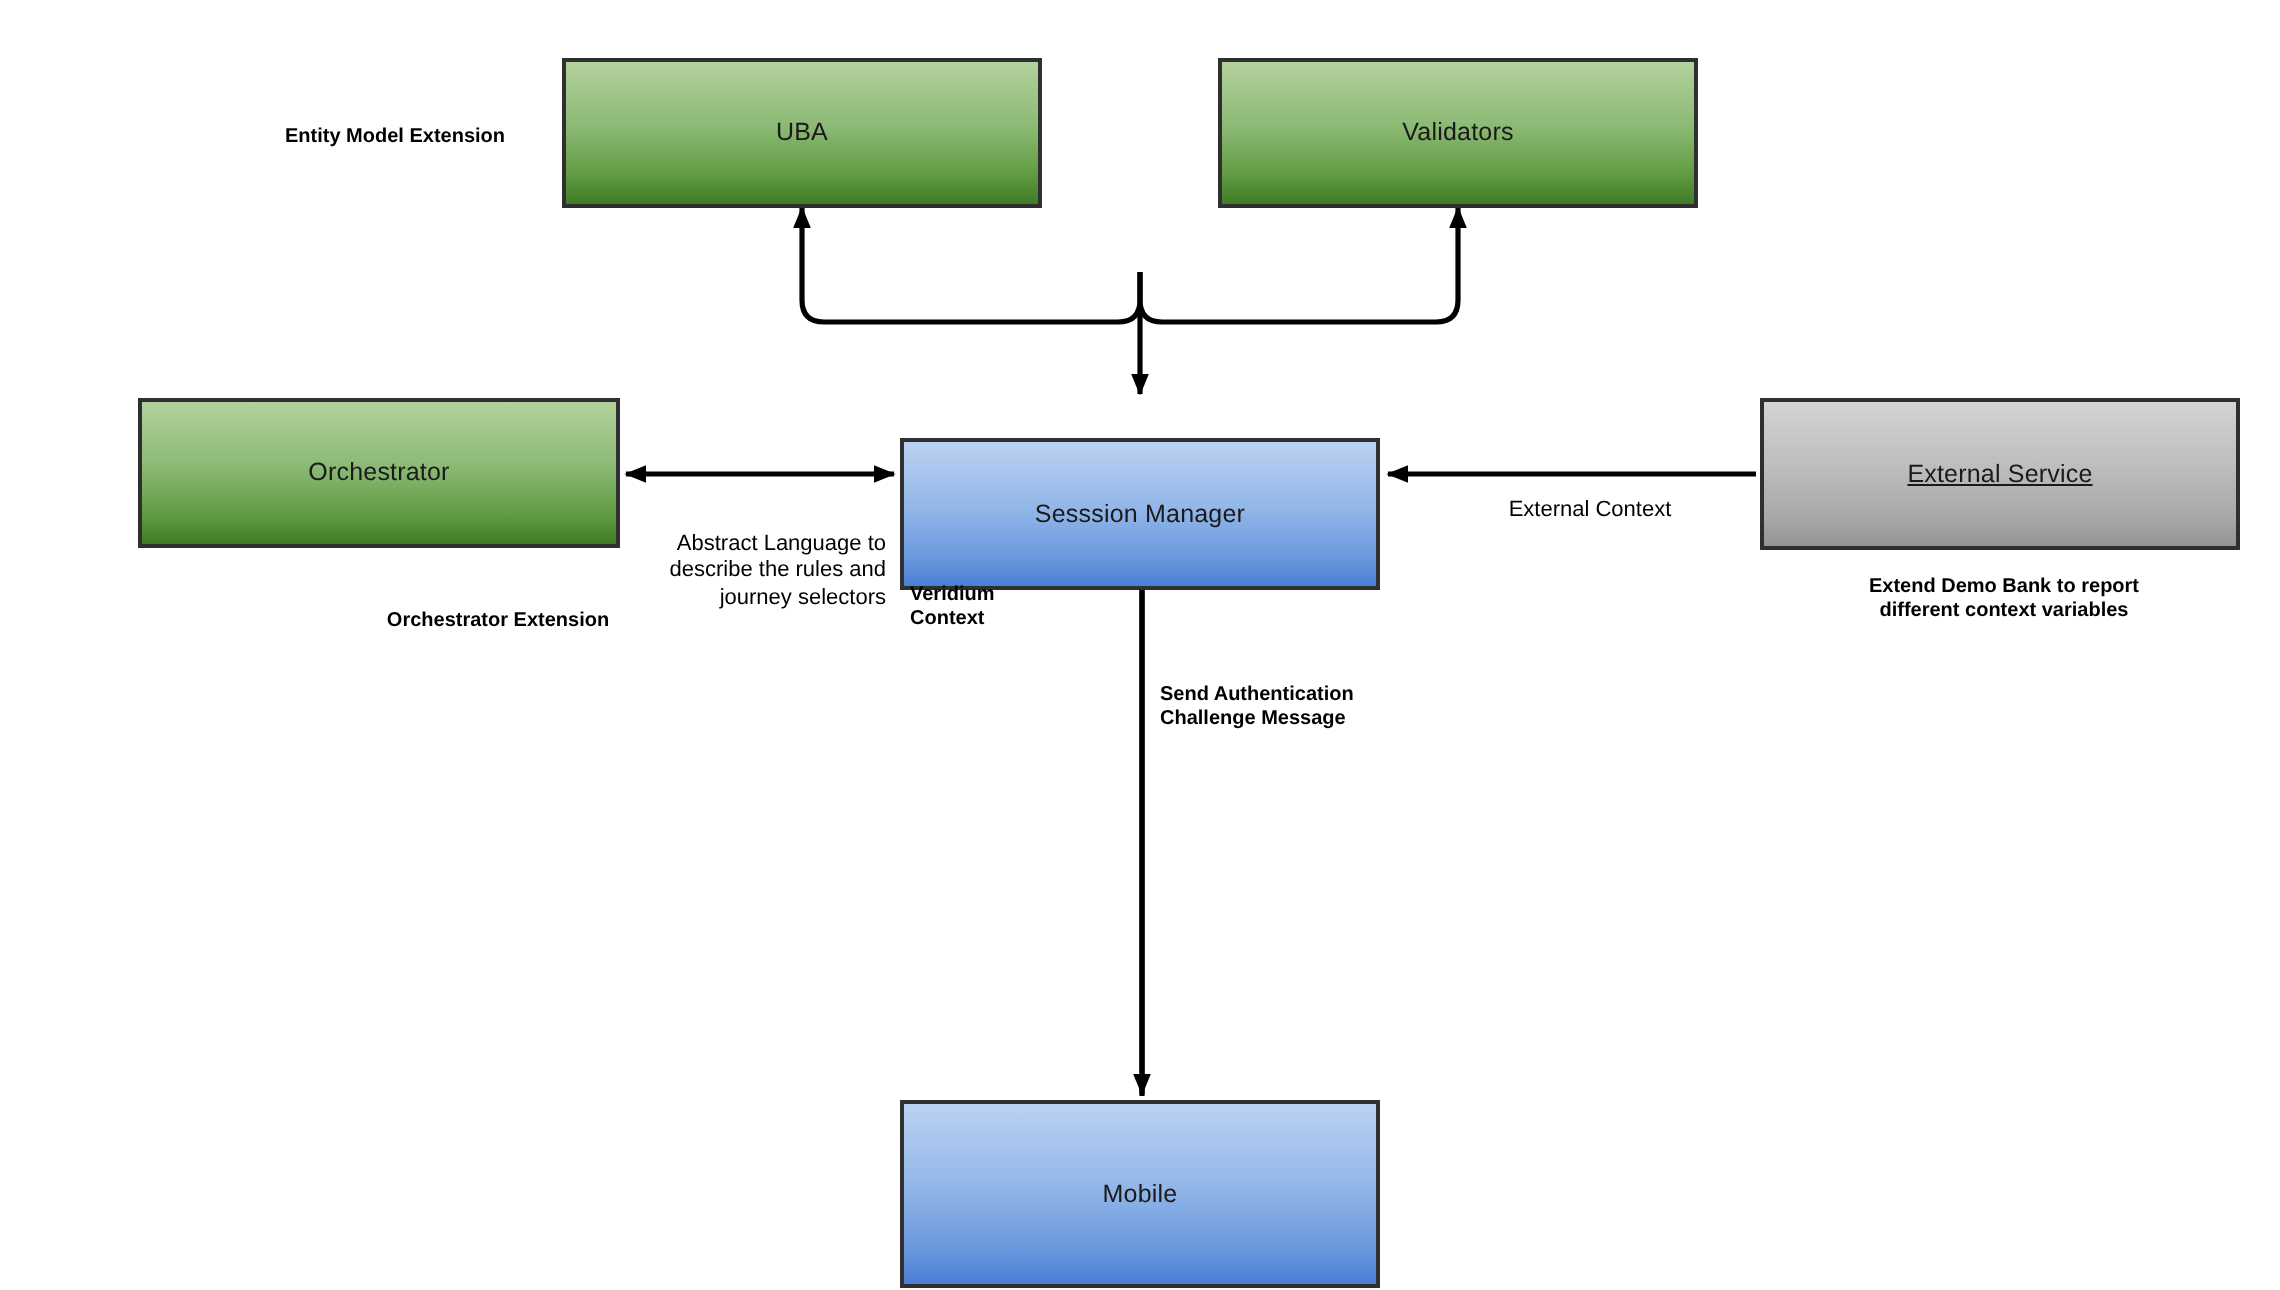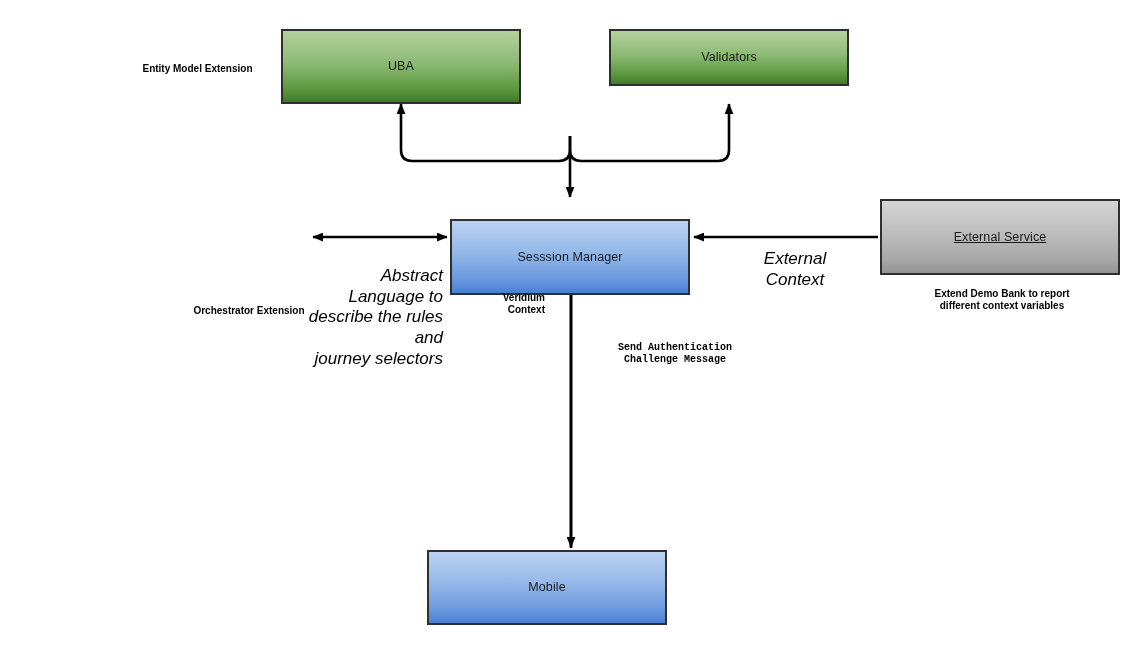--- a/index.html
+++ b/index.html
@@ -47,22 +47,21 @@
     line-height: 1.22;
     text-align: center;
     white-space: pre-line;
   }
   .label-bold {
     font-weight: bold;
     font-size: 10px;
   }
   .label-plain {
     font-weight: normal;
-    font-size: 17px;
-    font-style: italic;
+    font-size: 11px;
   }
   svg.edges {
     position: absolute;
     left: 0;
     top: 0;
     width: 1140px;
     height: 645px;
     pointer-events: none;
   }
 </style>
@@ -105,50 +104,53 @@
 
     <g>
       <path d="M 571,548 L 571,279" fill="none" stroke="#000000" stroke-width="2.6" marker-end="url(#arrowhead)"></path>
     </g>
   </svg>
 
   <div class="node node-green" style="left:281px; top:29px; width:240px; height:75px;">
     <span>UBA</span>
   </div>
 
-  <div class="node node-green" style="left:609px; top:29px; width:240px; height:57px;">
+  <div class="node node-green" style="left:609px; top:29px; width:240px; height:75px;">
     <span>Validators</span>
   </div>
 
+  <div class="node node-green" style="left:69px; top:199px; width:241px; height:75px;">
+    <span>Orchestrator</span>
+  </div>
 
   <div class="node node-blue" style="left:450px; top:199px; width:240px; height:76px;margin-top:20px;">
     <span>Sesssion Manager</span>
   </div>
 
   <div class="node node-gray" style="left:880px; top:199px; width:240px; height:76px;">
     <span>External Service</span>
   </div>
 
-  <div class="node node-blue" style="left:427px; top:550px; width:240px; height:75px;">
+  <div class="node node-blue" style="left:450px; top:550px; width:240px; height:94px;">
     <span>Mobile</span>
   </div>
 
   <div class="label label-bold" style="left:120px; top:63px; width:155px; text-align:center;">Entity Model Extension</div>
 
   <div class="label label-bold" style="left:164px; top:305px; width:170px; text-align:center;">Orchestrator Extension</div>
 
   <div class="label label-plain" style="left:303px; top:266px; width:140px; text-align:right;">Abstract Language to
 describe the rules and
 journey selectors</div>
 
-  <div class="label label-bold" style="left:455px; top:292px; width:90px; text-align:right;">Veridium
+  <div class="label label-bold" style="left:455px; top:292px; width:90px; text-align:left;">Veridium
 Context</div>
 
   <div class="label label-plain" style="left:735px; top:249px; width:120px; text-align:center;">External Context</div>
 
   <div class="label label-bold" style="left:912px; top:288px; width:180px; text-align:center;">Extend Demo Bank to report
 different context variables</div>
 
-  <div class="label label-bold" style="left:580px; top:342px; width:190px; text-align:center;font-family:Liberation Mono, monospace;">Send Authentication
+  <div class="label label-bold" style="left:580px; top:342px; width:190px; text-align:left;">Send Authentication
 Challenge Message</div>
 
 
 </div>
 
 </body></html>

